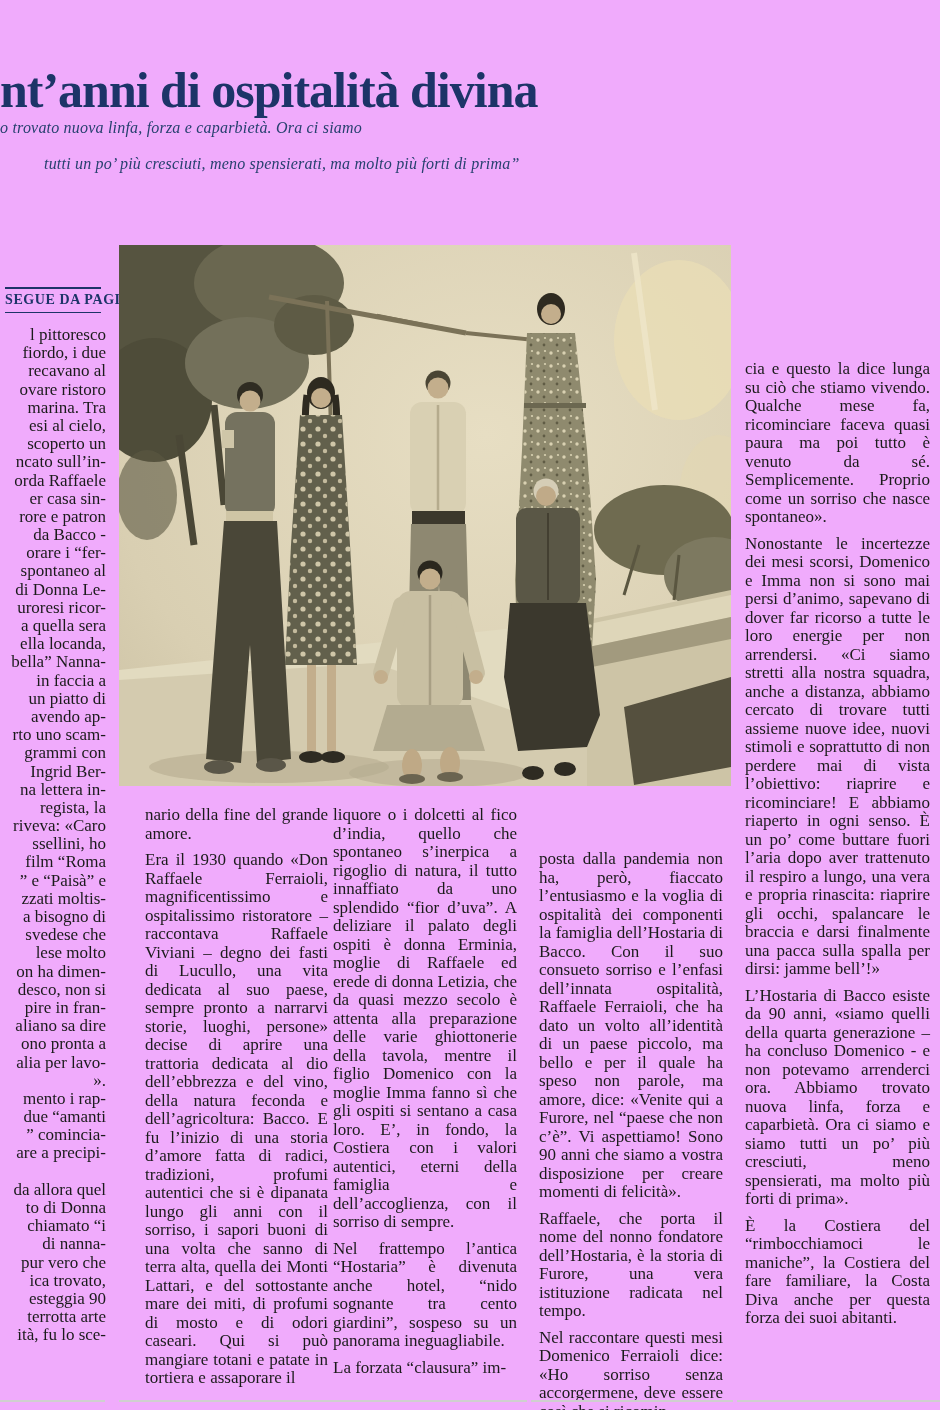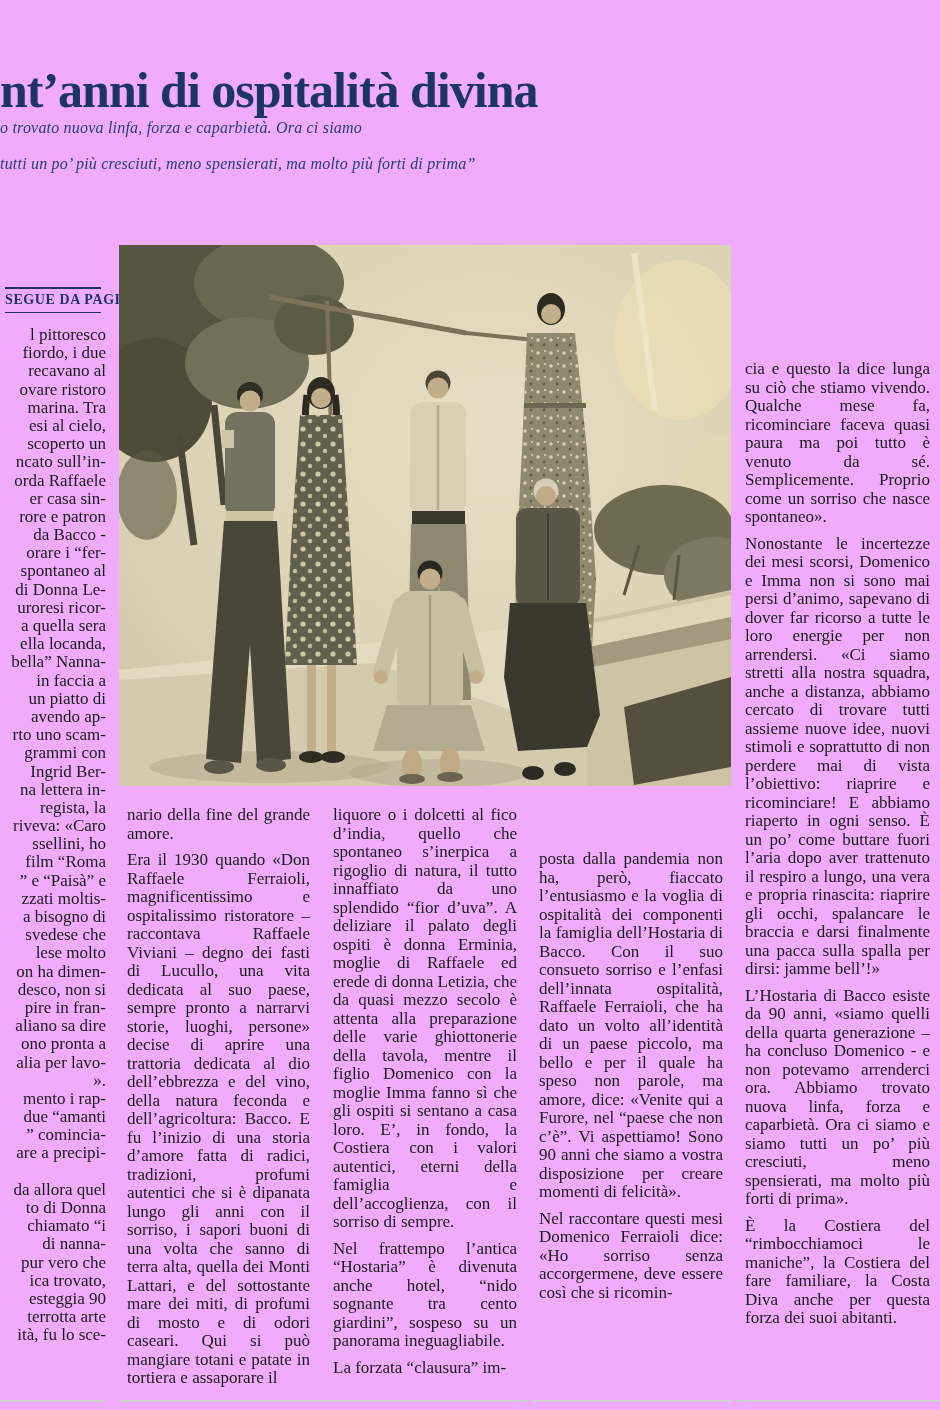--- a/index.html
+++ b/index.html
@@ -11,21 +11,21 @@
   .title{
     position:absolute;left:0px;top:64px;margin:0;
     font-size:50px;font-weight:600;letter-spacing:-1px;line-height:1.05;
     color:#1d3468;white-space:nowrap;
   }
   .subtitle{
     position:absolute;left:0px;font-style:italic;color:#27416f;
     font-size:16px;white-space:nowrap;letter-spacing:0.2px;
   }
   .sub1{top:119px;}
-  .sub2{top:155px;}
+  .sub2{top:155px;margin-left:44px;}
   
   .kicker{
     position:absolute;left:5px;top:287px;width:96px;
     border-top:2.5px solid #1d3468;border-bottom:1.5px solid #1d3468;
     padding:3px 0 4px 0;text-align:center;
     font-size:14px;font-weight:bold;letter-spacing:0.6px;color:#1d3468;
     white-space:nowrap;
   }
   
   .photo{
@@ -34,21 +34,21 @@
   }
   .photo svg{display:block;width:100%;height:100%;}
   
   .col{
     position:absolute;font-size:17px;line-height:18.5px;color:#1b1b1b;
   }
   .col .para{margin:8px;text-align:justify;}
   .col-left{left:0;top:326px;width:106px;}
   .col-left .frag{position:relative;height:18.2px;}
   .col-left .frag span{position:absolute;right:0;top:0;white-space:nowrap;}
-  .col2{left:119px;top:798px;width:199px;}
+  .col2{left:137px;top:798px;width:199px;}
   .col3{left:325px;top:798px;width:200px;}
   .col4{left:531px;top:842px;width:200px;}
   .col5{left:737px;top:352px;width:201px;}
   
   .rule{position:absolute;top:1400px;height:2px;background:#cfcfcf;}
   .r1{left:0;width:105px;}
   .r2{left:119px;width:408px;}
   .r3{left:531px;width:202px;}
   .r4{left:737px;width:203px;}
 </style>
@@ -367,20 +367,21 @@
     </div>
 
   <div class="col col3">
       <div class="para"><span>liquore o i dolcetti al fico d’india, quello che spontaneo s’inerpica a rigoglio di natura, il tutto innaffiato da uno splendido “fior d’uva”. A deliziare il palato degli ospiti è donna Erminia, moglie di Raffaele ed erede di donna Letizia, che da quasi mezzo secolo è attenta alla preparazione delle varie ghiottonerie della tavola, mentre il figlio Domenico con la moglie Imma fanno sì che gli ospiti si sentano a casa loro. E’, in fondo, la Costiera con i valori autentici, eterni della famiglia e dell’accoglienza, con il sorriso di sempre.</span></div>
       <div class="para"><span>Nel frattempo l’antica “Hostaria” è divenuta anche hotel, “nido sognante tra cento giardini”, sospeso su un panorama ineguagliabile.</span></div>
       <div class="para"><span>La forzata “clausura” im-</span></div>
     </div>
 
   <div class="col col4">
       <div class="para"><span>posta dalla pandemia non ha, però, fiaccato l’entusiasmo e la voglia di ospitalità dei componenti la famiglia dell’Hostaria di Bacco. Con il suo consueto sorriso e l’enfasi dell’innata ospitalità, Raffaele Ferraioli, che ha dato un volto all’identità di un paese piccolo, ma bello e per il quale ha speso non parole, ma amore, dice: «Venite qui a Furore, nel “paese che non c’è”. Vi aspettiamo! Sono 90 anni che siamo a vostra disposizione per creare momenti di felicità».</span></div>
+      <div class="para"><span>Raffaele, che porta il nome del nonno fondatore dell’Hostaria, è la storia di Furore, una vera istituzione radicata nel tempo.</span></div>
       <div class="para"><span>Nel raccontare questi mesi Domenico Ferraioli dice: «Ho sorriso senza accorgermene, deve essere così che si ricomin-</span></div>
     </div>
 
   <div class="col col5">
       <div class="para"><span>cia e questo la dice lunga su ciò che stiamo vivendo. Qualche mese fa, ricominciare faceva quasi paura ma poi tutto è venuto da sé. Semplicemente. Proprio come un sorriso che nasce spontaneo».</span></div>
       <div class="para"><span>Nonostante le incertezze dei mesi scorsi, Domenico e Imma non si sono mai persi d’animo, sapevano di dover far ricorso a tutte le loro energie per non arrendersi. «Ci siamo stretti alla nostra squadra, anche a distanza, abbiamo cercato di trovare tutti assieme nuove idee, nuovi stimoli e soprattutto di non perdere mai di vista l’obiettivo: riaprire e ricominciare! E abbiamo riaperto in ogni senso. È un po’ come buttare fuori l’aria dopo aver trattenuto il respiro a lungo, una vera e propria rinascita: riaprire gli occhi, spalancare le braccia e darsi finalmente una pacca sulla spalla per dirsi: jamme bell’!»</span></div>
       <div class="para"><span>L’Hostaria di Bacco esiste da 90 anni, «siamo quelli della quarta generazione – ha concluso Domenico - e non potevamo arrenderci ora. Abbiamo trovato nuova linfa, forza e caparbietà. Ora ci siamo e siamo tutti un po’ più cresciuti, meno spensierati, ma molto più forti di prima».</span></div>
       <div class="para"><span>È la Costiera del “rimbocchiamoci le maniche”, la Costiera del fare familiare, la Costa Diva anche per questa forza dei suoi abitanti.</span></div>
     </div>
 

